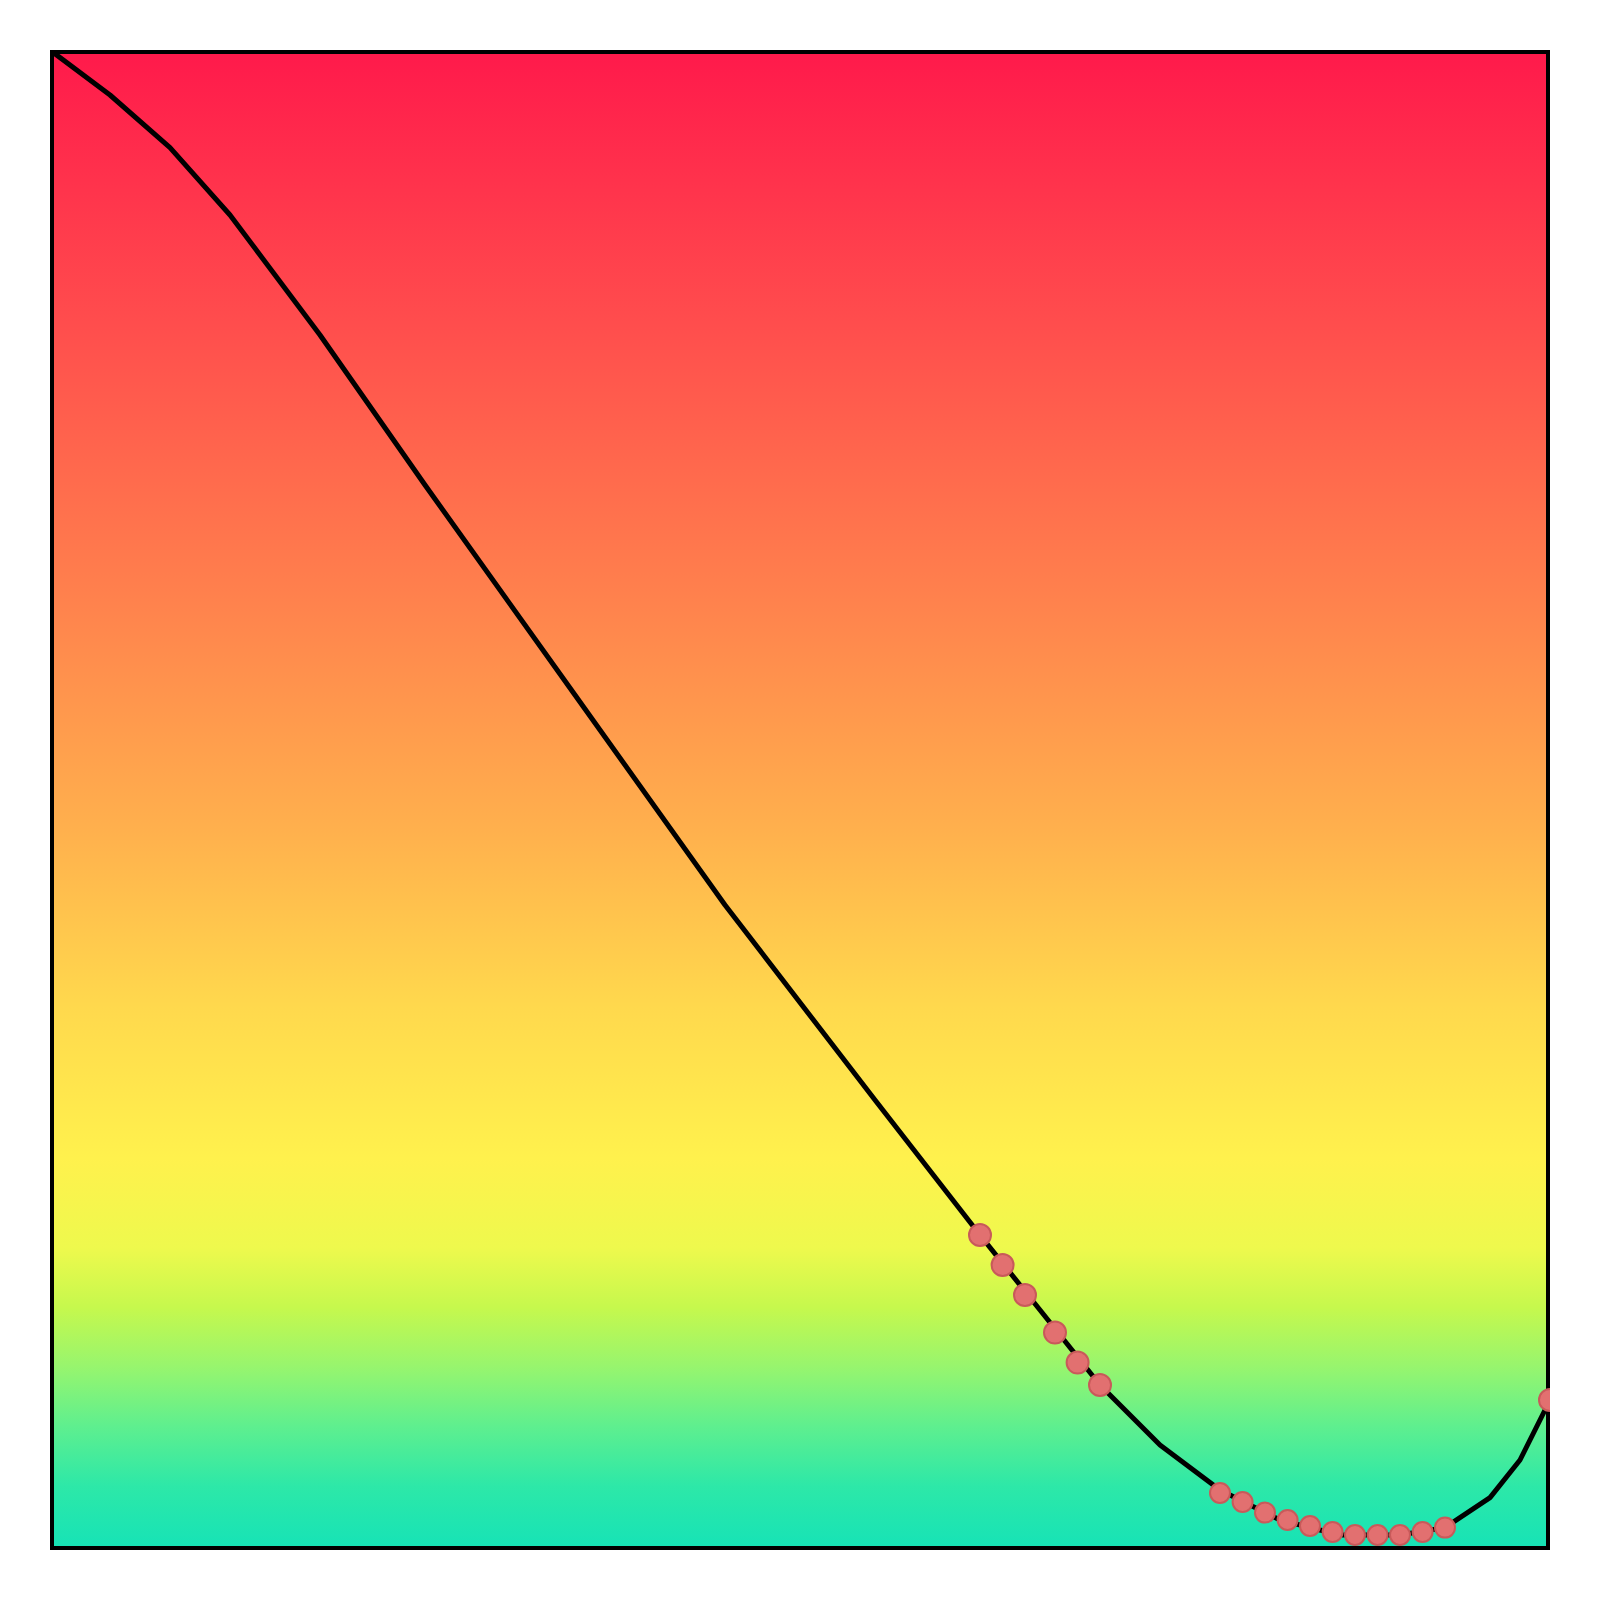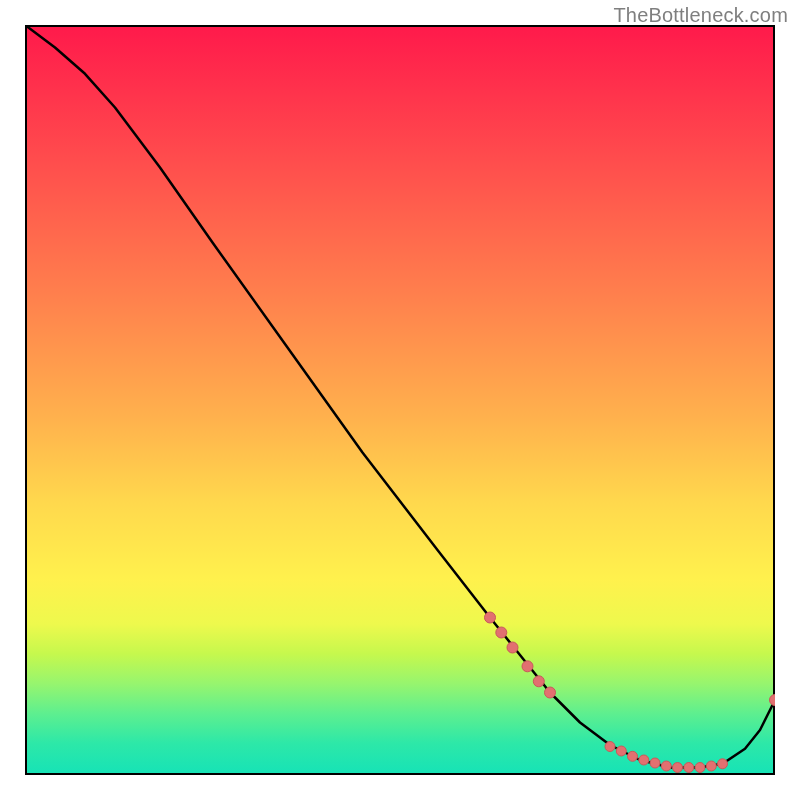--- a/index.html
+++ b/index.html
@@ -58,21 +58,20 @@
     height: 750px;
     pointer-events: none;
   }
 </style>
 </head>
 <body>
 <div class="stage">
 
   <div class="plot"></div>
 
-  <div class="attribution">TheBottleneck.com</div>
 
   <svg class="overlay" viewBox="0 0 750 750">
     <g id="curve-group">
         <path d="M0.0 0.0 L30.0 22.5 L60.0 48.8 L90.0 82.5 L135.0 142.5 L187.5 217.5 L262.5 322.5 L337.5 427.5 L412.5 525.0 L465.0 592.5 L495.0 630.0 L525.0 667.5 L555.0 697.5 L585.0 720.0 L615.0 735.0 L645.0 742.5 L675.0 742.5 L697.5 738.8 L720.0 723.8 L735.0 705.0 L750.0 675.0" fill="none" stroke="#000000" stroke-width="2.5" stroke-linecap="round" stroke-linejoin="round"></path>
       </g>
     <g id="markers-group">
         <circle cx="465.0" cy="592.5" r="5.5" fill="#e27070" stroke="#c85a5a" stroke-width="1"></circle>
         <circle cx="476.3" cy="607.5" r="5.5" fill="#e27070" stroke="#c85a5a" stroke-width="1"></circle>
         <circle cx="487.5" cy="622.5" r="5.5" fill="#e27070" stroke="#c85a5a" stroke-width="1"></circle>
         <circle cx="502.5" cy="641.3" r="5.5" fill="#e27070" stroke="#c85a5a" stroke-width="1"></circle>

